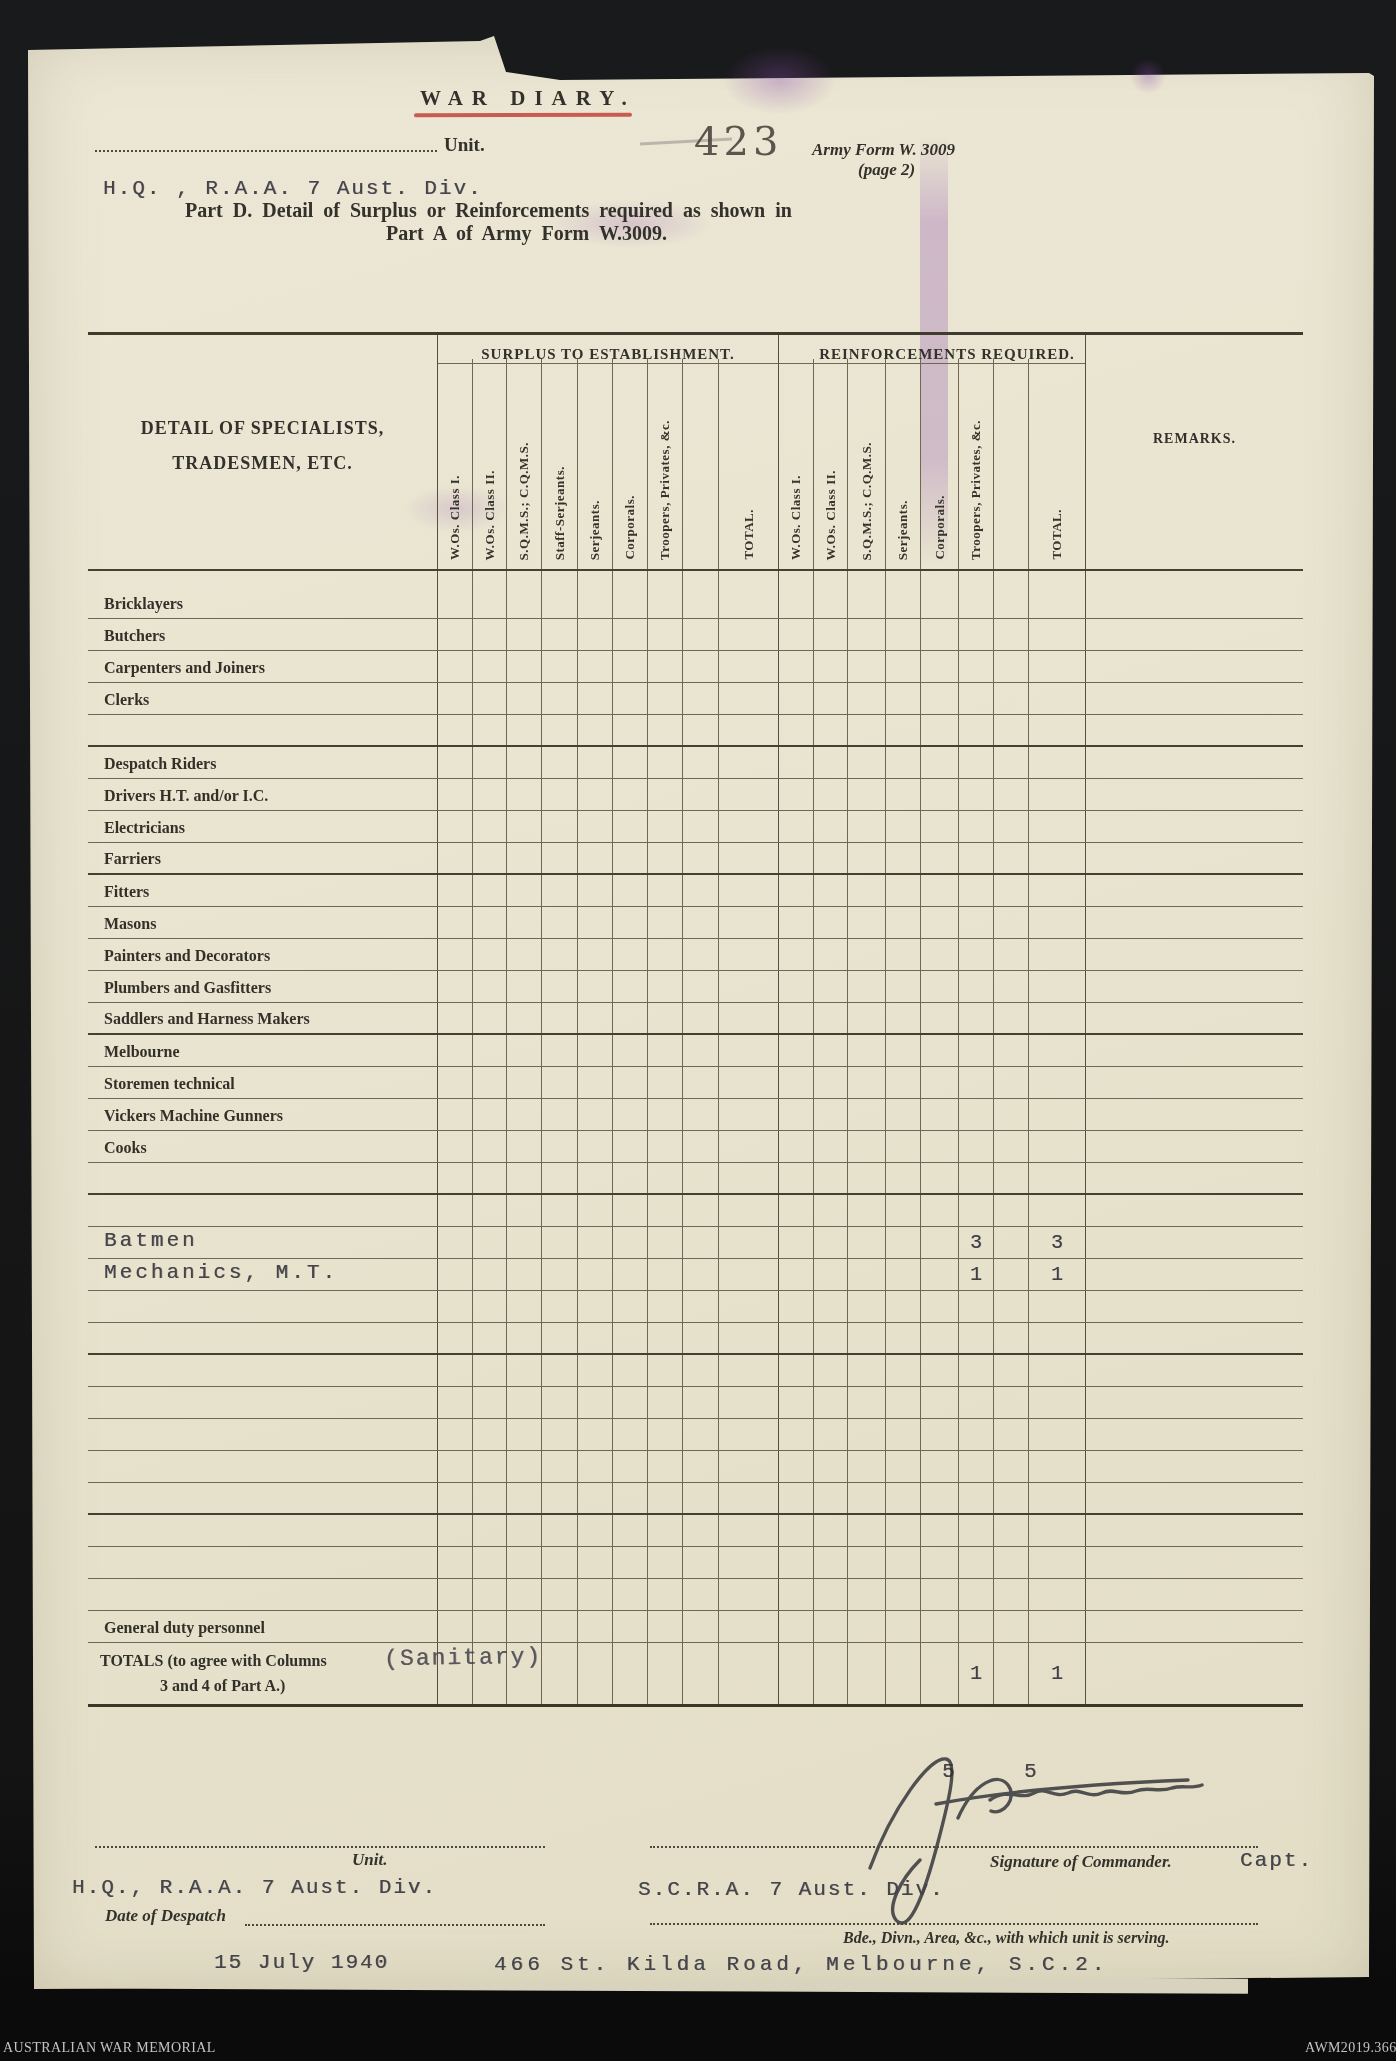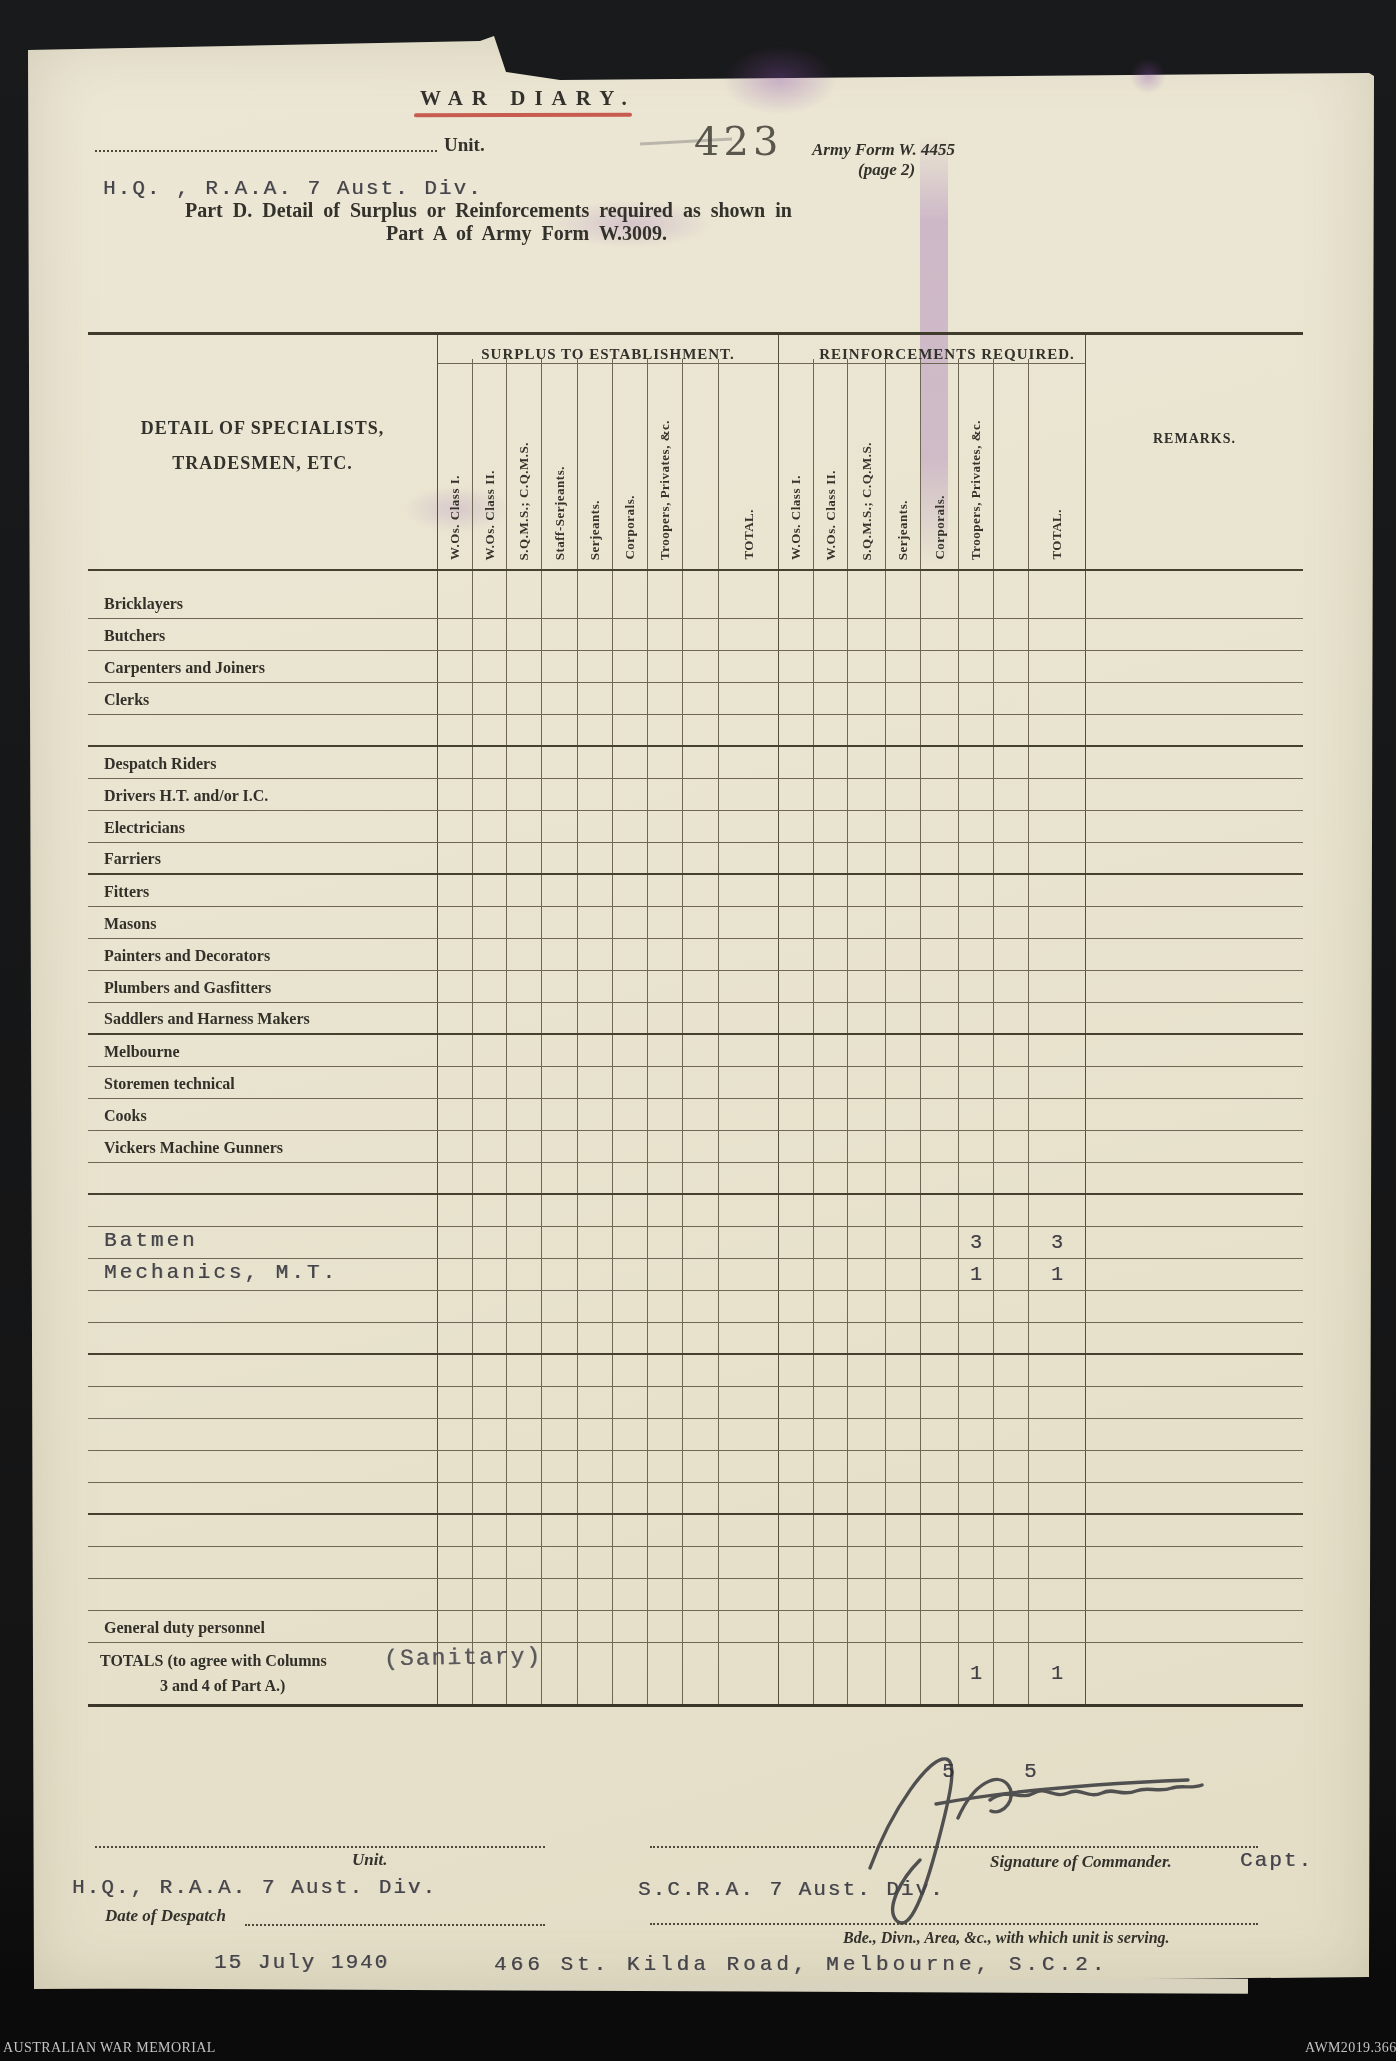--- a/index.html
+++ b/index.html
@@ -100,21 +100,21 @@
 
     <div class="abs title print" style="left:420px; top:86px;">WAR DIARY.</div>
     <div class="abs red-underline" style="left:414px; top:113px; width:218px;"></div>
     <div class="abs pencil-dash" style="left:640px; top:140px; width:92px;"></div>
 
     <div class="abs dotted" style="left:95px; top:132px; width:342px; height:20px;"></div>
     <div class="abs unit-label print" style="left:444px; top:134px;">Unit.</div>
 
     <div class="abs stamp-number" style="left:694px; top:118px; font-family:'DejaVu Serif', serif;">423</div>
 
-    <div class="abs form-name print" style="left:812px; top:140px;">Army Form W. 4455</div>
+    <div class="abs form-name print" style="left:812px; top:140px;">Army Form W. 3009</div>
     <div class="abs form-name print" style="left:858px; top:160px;">(page 2)</div>
 
     <div class="abs typed-text" style="left:103px; top:177px;">H.Q. , R.A.A. 7 Aust. Div.</div>
     <div class="abs heading print" style="left:185px; top:199px;">Part D.   Detail of Surplus or Reinforcements required as shown in</div>
     <div class="abs heading print" style="left:386px; top:222px;">Part A of Army Form W.3009.</div>
 
     <div id="form-table">
         <div class="band-row" style="grid-template-columns: 349px 341px 307px 218px;">
           <div class="band-cell"></div>
           <div class="band-cell cs" style="border-bottom: 1px solid rgb(110, 103, 84);">SURPLUS TO ESTABLISHMENT.</div>
@@ -510,42 +510,42 @@
             <div class="val-cell c"></div>
             <div class="val-cell c"></div>
             <div class="val-cell c"></div>
             <div class="val-cell c"></div>
             <div class="val-cell c"></div>
             <div class="val-cell c"></div>
             <div class="val-cell c"></div>
             <div class="val-cell cs"></div>
           </div>
           <div class="trow" style="grid-template-columns: 349px 35px 34px 35px 36px 35px 35px 35px 36px 60px 35px 34px 38px 35px 38px 35px 35px 57px 218px;">
+            <div class="row-label">Vickers Machine Gunners</div>
+            <div class="val-cell cs"></div>
+            <div class="val-cell c"></div>
+            <div class="val-cell c"></div>
+            <div class="val-cell c"></div>
+            <div class="val-cell c"></div>
+            <div class="val-cell c"></div>
+            <div class="val-cell c"></div>
+            <div class="val-cell c"></div>
+            <div class="val-cell c"></div>
+            <div class="val-cell cs"></div>
+            <div class="val-cell c"></div>
+            <div class="val-cell c"></div>
+            <div class="val-cell c"></div>
+            <div class="val-cell c"></div>
+            <div class="val-cell c"></div>
+            <div class="val-cell c"></div>
+            <div class="val-cell c"></div>
+            <div class="val-cell cs"></div>
+          </div>
+          <div class="trow" style="grid-template-columns: 349px 35px 34px 35px 36px 35px 35px 35px 36px 60px 35px 34px 38px 35px 38px 35px 35px 57px 218px;">
             <div class="row-label">Cooks</div>
-            <div class="val-cell cs"></div>
-            <div class="val-cell c"></div>
-            <div class="val-cell c"></div>
-            <div class="val-cell c"></div>
-            <div class="val-cell c"></div>
-            <div class="val-cell c"></div>
-            <div class="val-cell c"></div>
-            <div class="val-cell c"></div>
-            <div class="val-cell c"></div>
-            <div class="val-cell cs"></div>
-            <div class="val-cell c"></div>
-            <div class="val-cell c"></div>
-            <div class="val-cell c"></div>
-            <div class="val-cell c"></div>
-            <div class="val-cell c"></div>
-            <div class="val-cell c"></div>
-            <div class="val-cell c"></div>
-            <div class="val-cell cs"></div>
-          </div>
-          <div class="trow" style="grid-template-columns: 349px 35px 34px 35px 36px 35px 35px 35px 36px 60px 35px 34px 38px 35px 38px 35px 35px 57px 218px;">
-            <div class="row-label">Vickers Machine Gunners</div>
             <div class="val-cell cs"></div>
             <div class="val-cell c"></div>
             <div class="val-cell c"></div>
             <div class="val-cell c"></div>
             <div class="val-cell c"></div>
             <div class="val-cell c"></div>
             <div class="val-cell c"></div>
             <div class="val-cell c"></div>
             <div class="val-cell c"></div>
             <div class="val-cell cs"></div>

